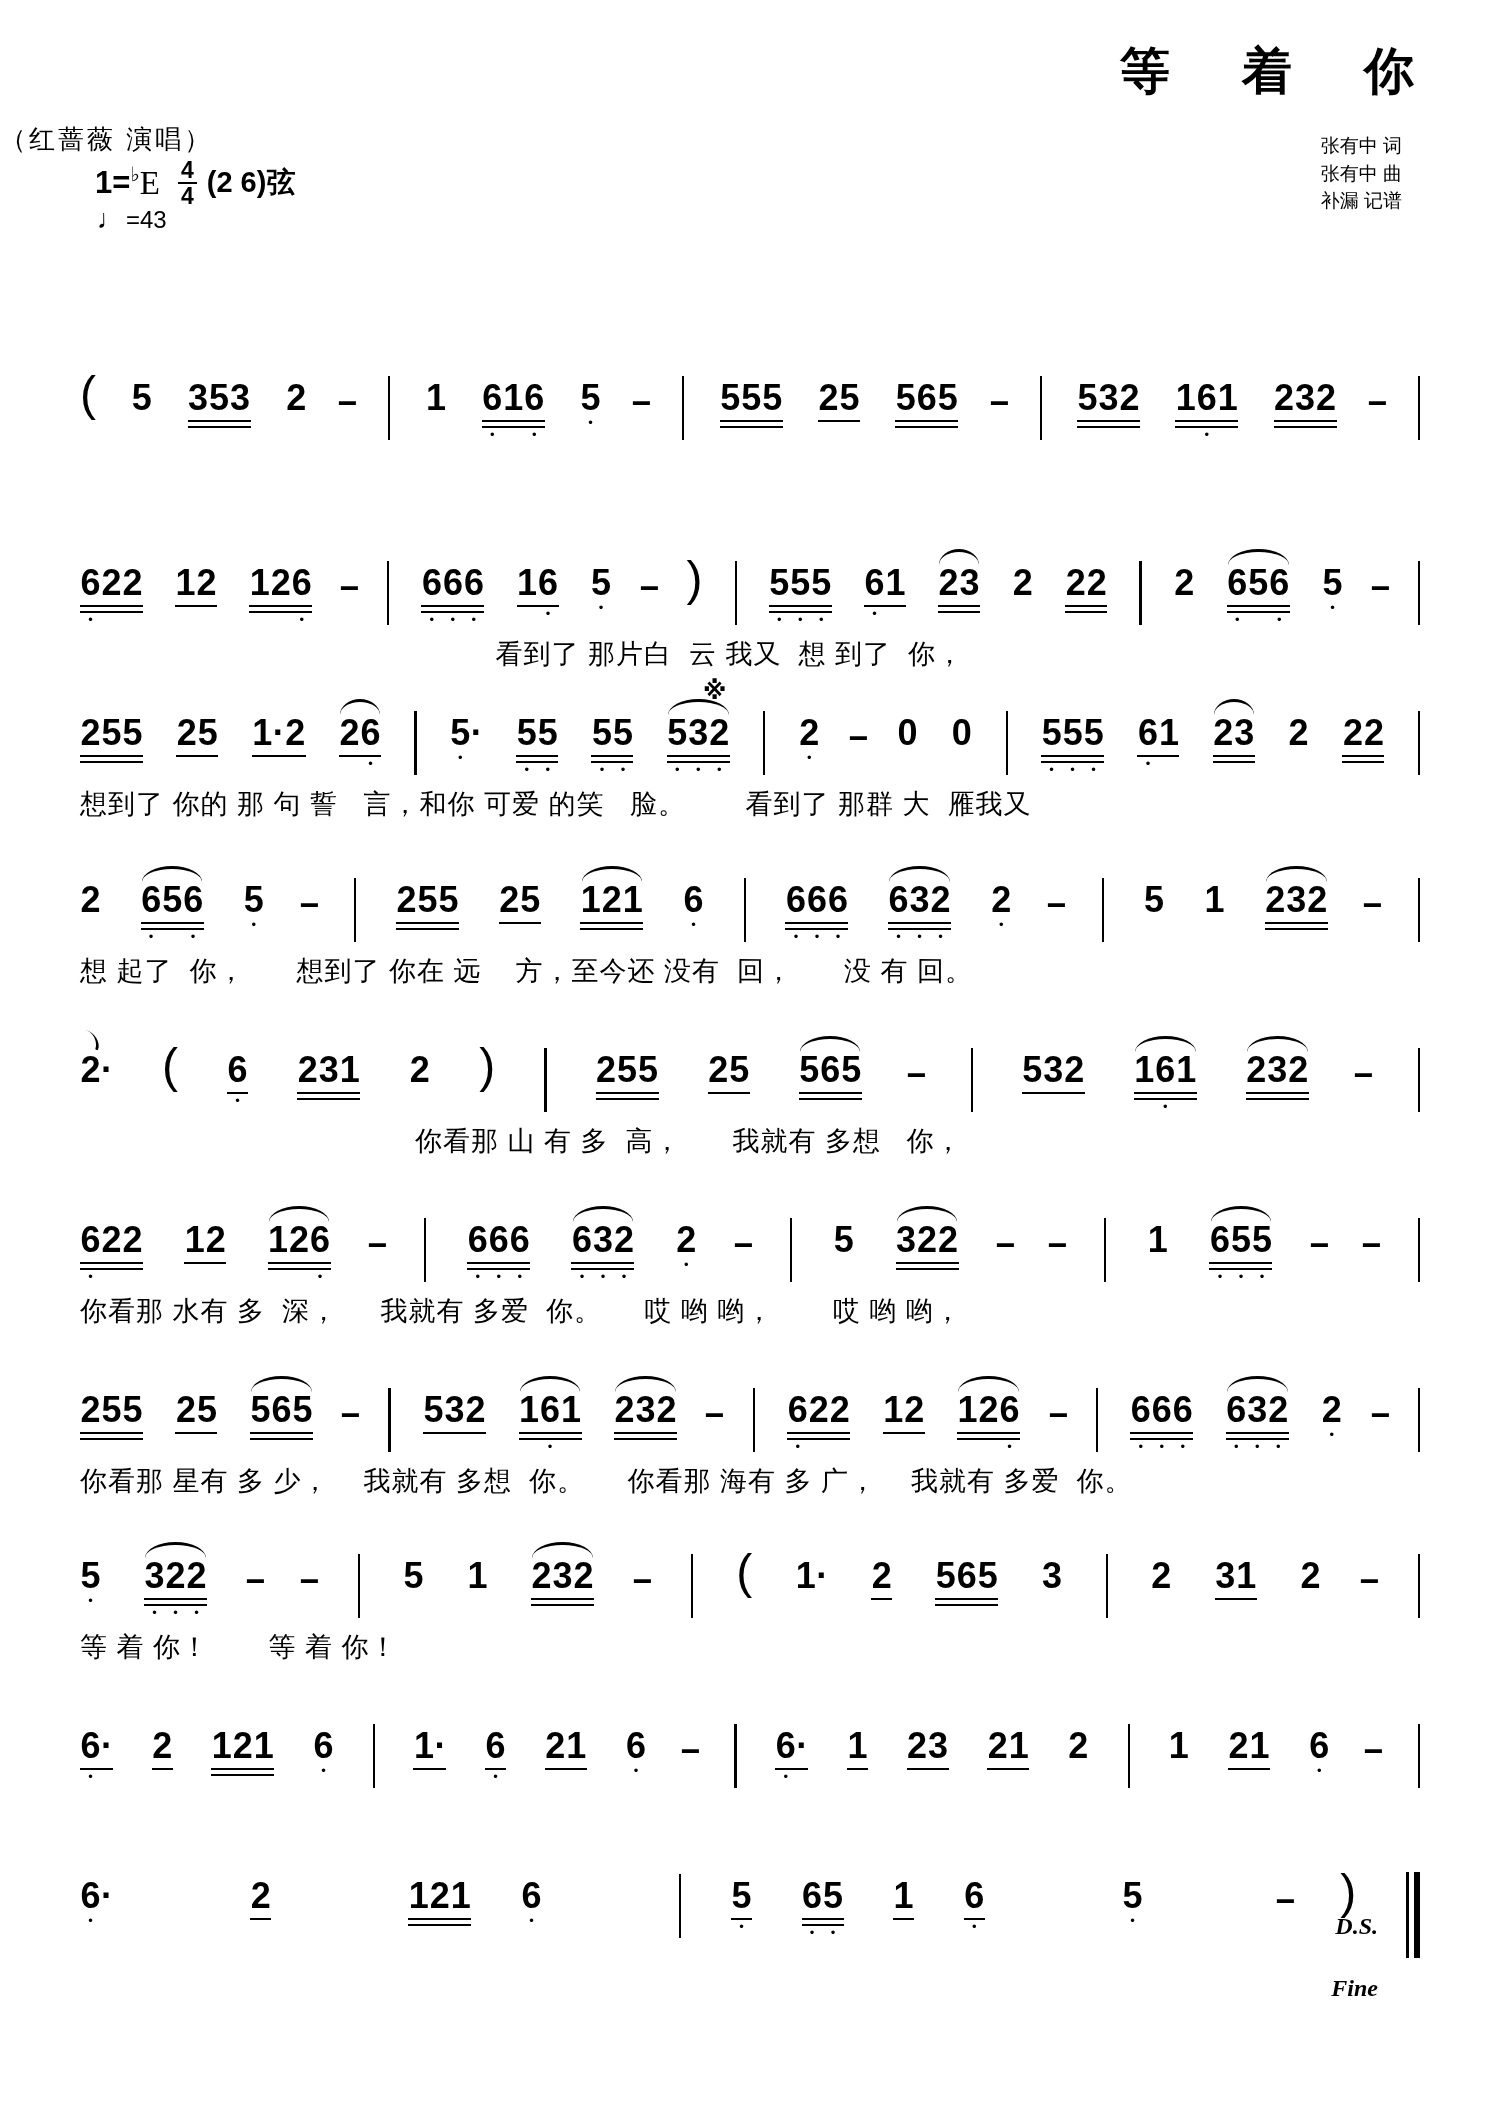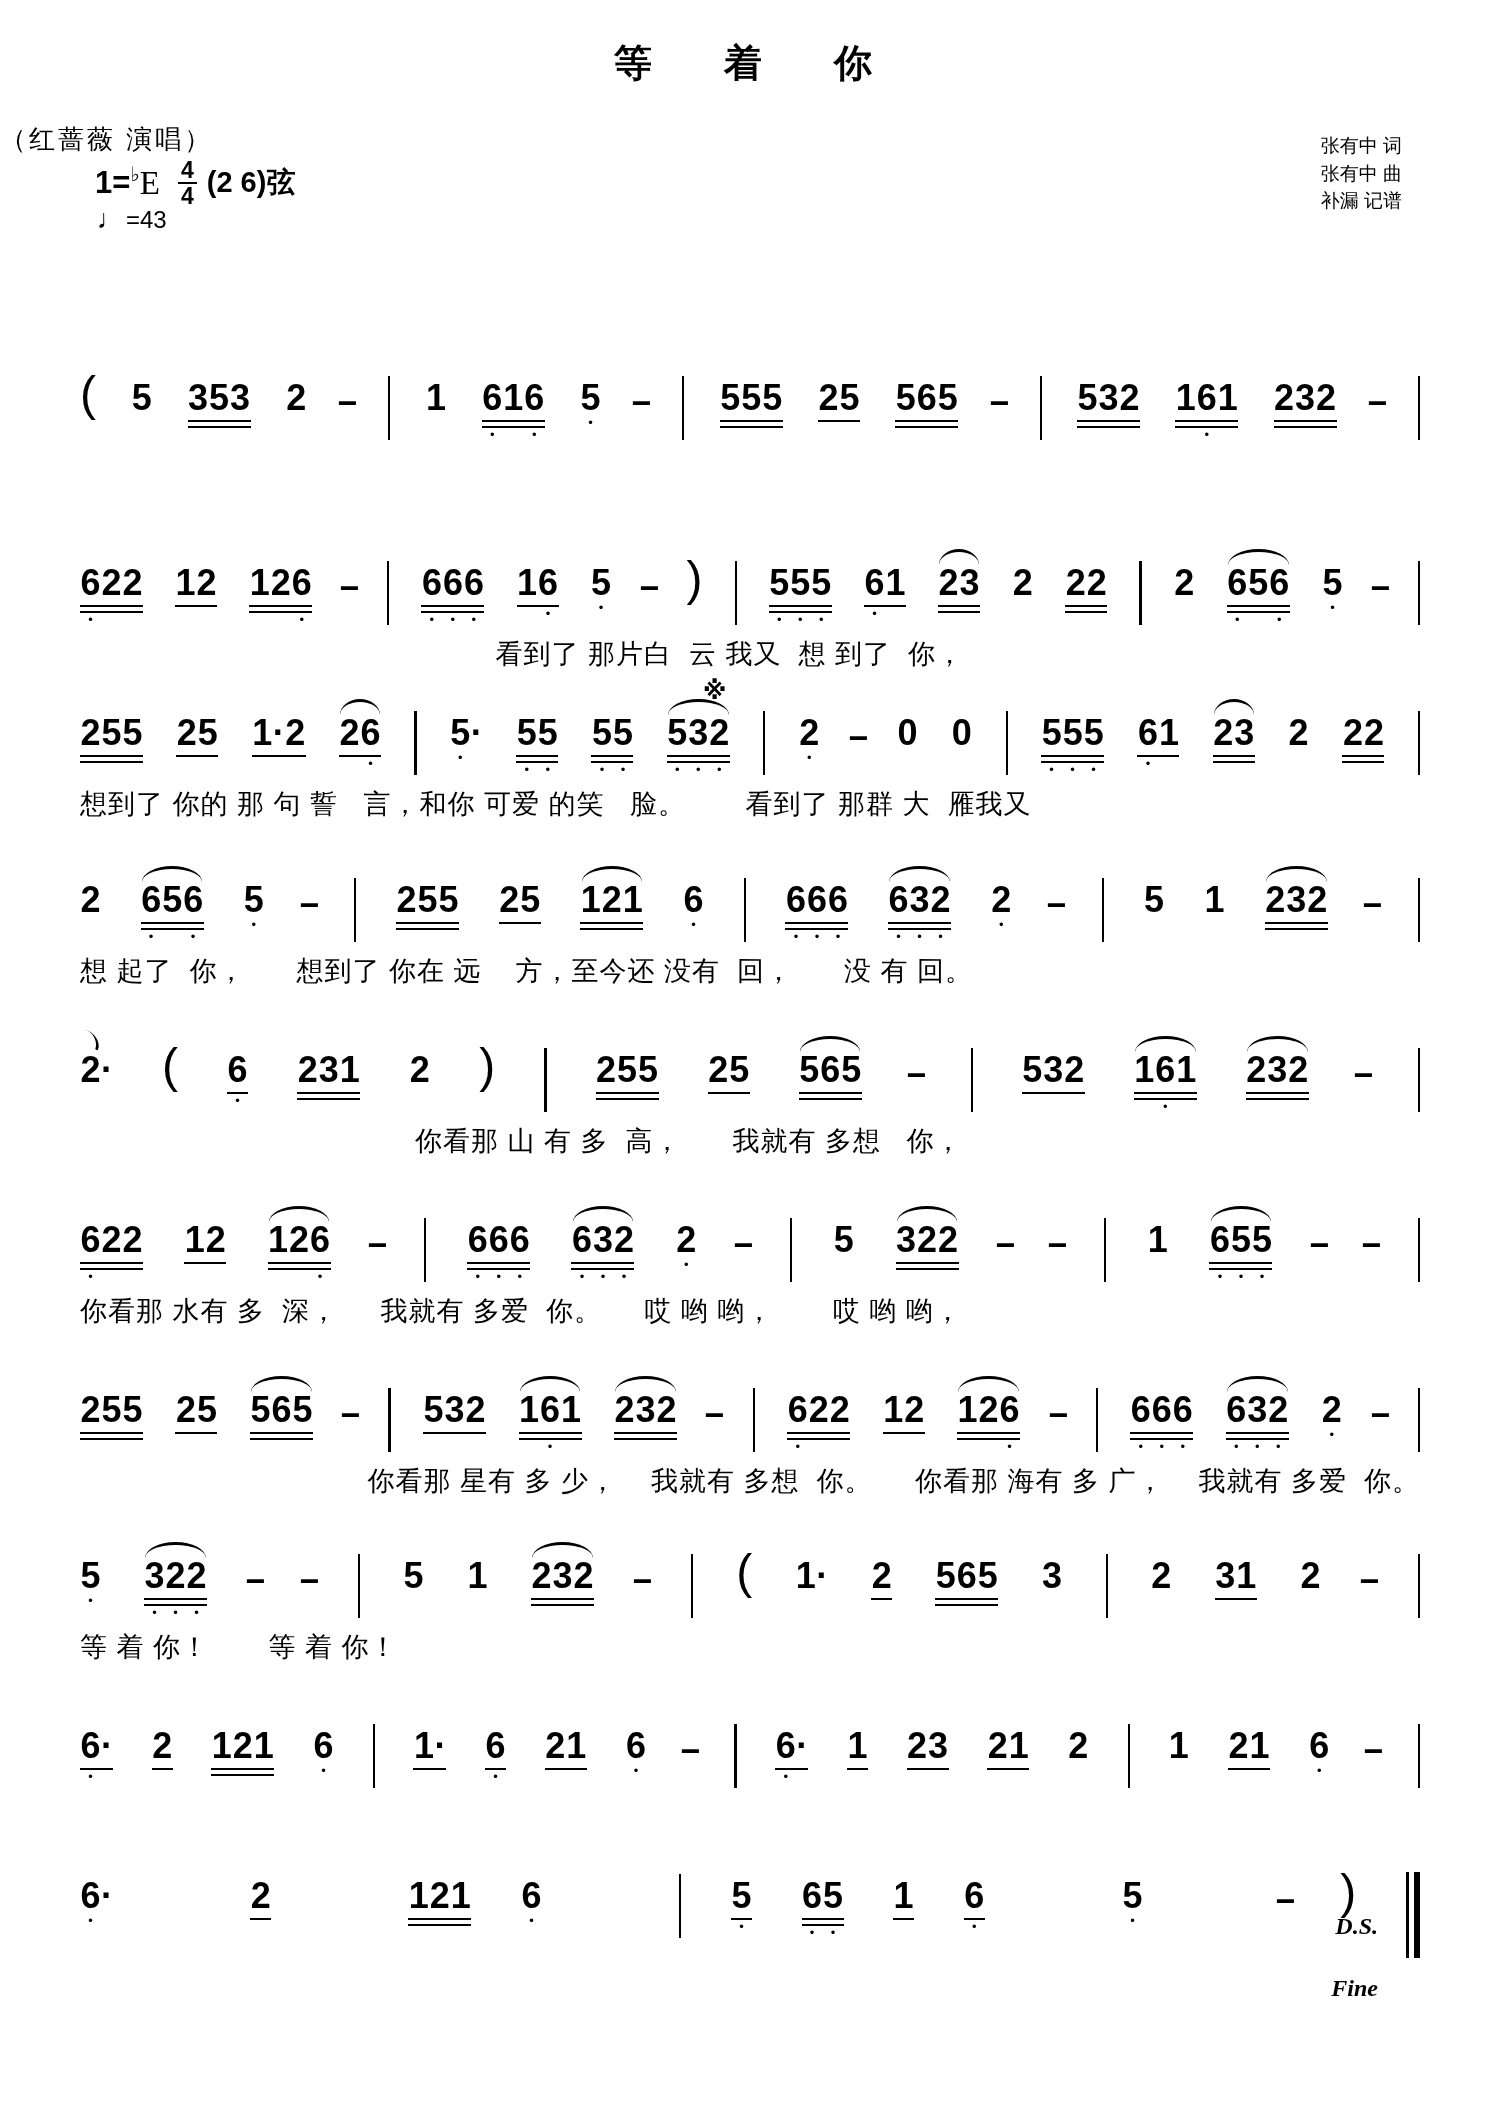--- a/index.html
+++ b/index.html
@@ -1,21 +1,21 @@
 <!DOCTYPE html>
 <html><head>
 <meta charset="utf-8">
 <style>
   html,body{margin:0;padding:0;background:#e8e8e8;}
   .page{position:relative;width:1486px;height:2120px;background:#ffffff;margin:0 auto;
         font-family:"Liberation Sans","DejaVu Sans",sans-serif;color:#000;overflow:hidden;}
 
   
-  .title{position:absolute;top:38px;left:0;right:0;text-align:center;
-         font-size:38px;font-weight:bold;letter-spacing:72px;text-indent:72px;}
+  .title{position:absolute;top:38px;left:0;right:0;text-align:right;
+         font-size:50px;font-weight:bold;letter-spacing:72px;text-indent:72px;}
   .subtitle{position:absolute;top:122px;left:0;right:0;text-align:left;
             font-size:26px;letter-spacing:3px;}
   .credits{position:absolute;top:132px;right:84px;text-align:right;
            font-size:19px;line-height:1.45;font-weight:500;}
   .keyrow{position:absolute;top:158px;left:95px;display:flex;align-items:center;}
   .keyrow .kp{font-size:31px;font-weight:bold;}
   .keyrow .flat{font-size:20px;font-weight:bold;position:relative;top:-9px;}
   .keyrow .knote{font-size:33px;font-family:"Liberation Serif","DejaVu Serif",serif;}
   .frac{display:inline-flex;flex-direction:column;align-items:center;margin:0 10px 0 18px;
         font-size:23px;font-weight:bold;line-height:1.05;}
@@ -1116,21 +1116,21 @@
             <div class="digits">
               <span class="d">2</span>
             </div>
             <div class="dots">
               <span class="ds">•</span>
             </div>
           </div>
           <div class="dash">-</div>
           <div class="bar"></div>
         </div>
-        <div class="lyrics" style="padding-left: 0%; text-align: right;">你看那 星有 多 少，    我就有 多想  你。     你看那 海有 多 广，    我就有 多爱  你。</div>
+        <div class="lyrics" style="padding-left: 0%;">你看那 星有 多 少，    我就有 多想  你。     你看那 海有 多 广，    我就有 多爱  你。</div>
       </div>
       <div class="system" style="top: 1538px;">
         <div class="noterow">
           <div class="note">
             <div class="tiespace"></div>
             <div class="digits">
               <span class="d">5</span>
             </div>
             <div class="dots">
               <span class="ds">•</span>

